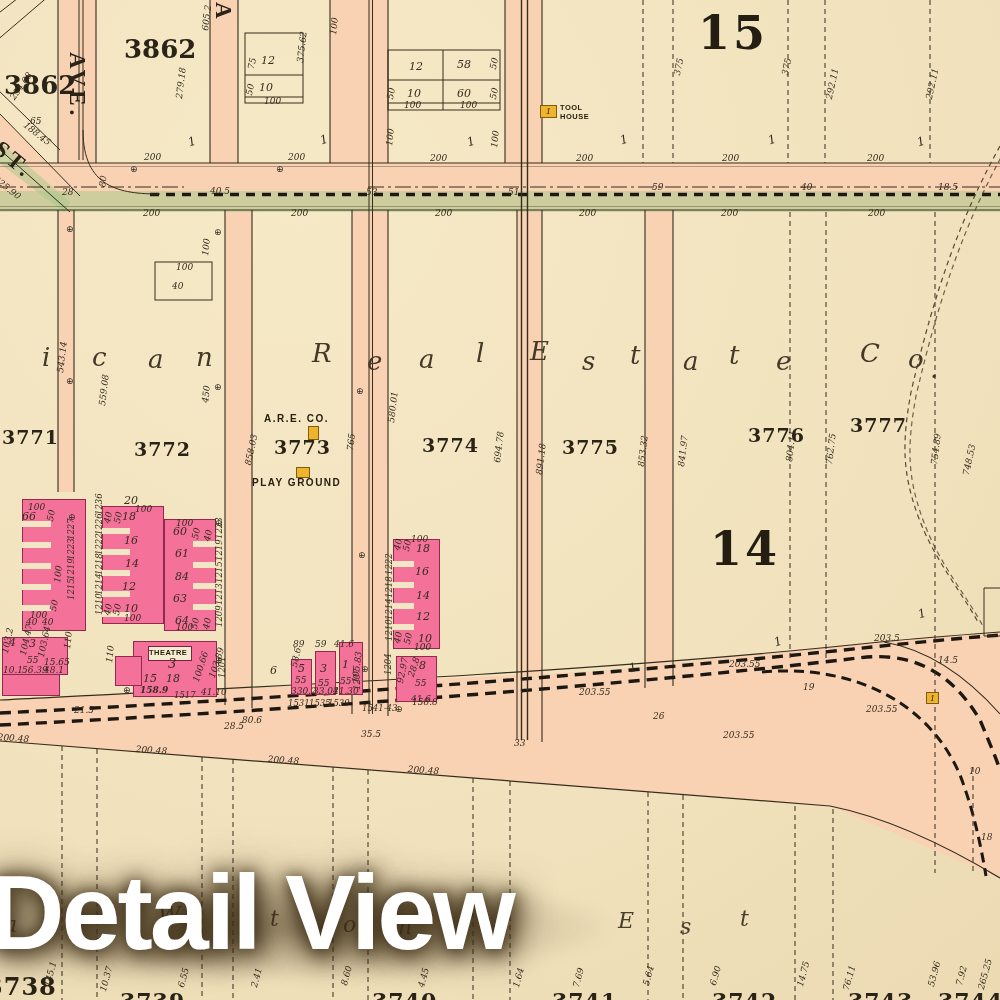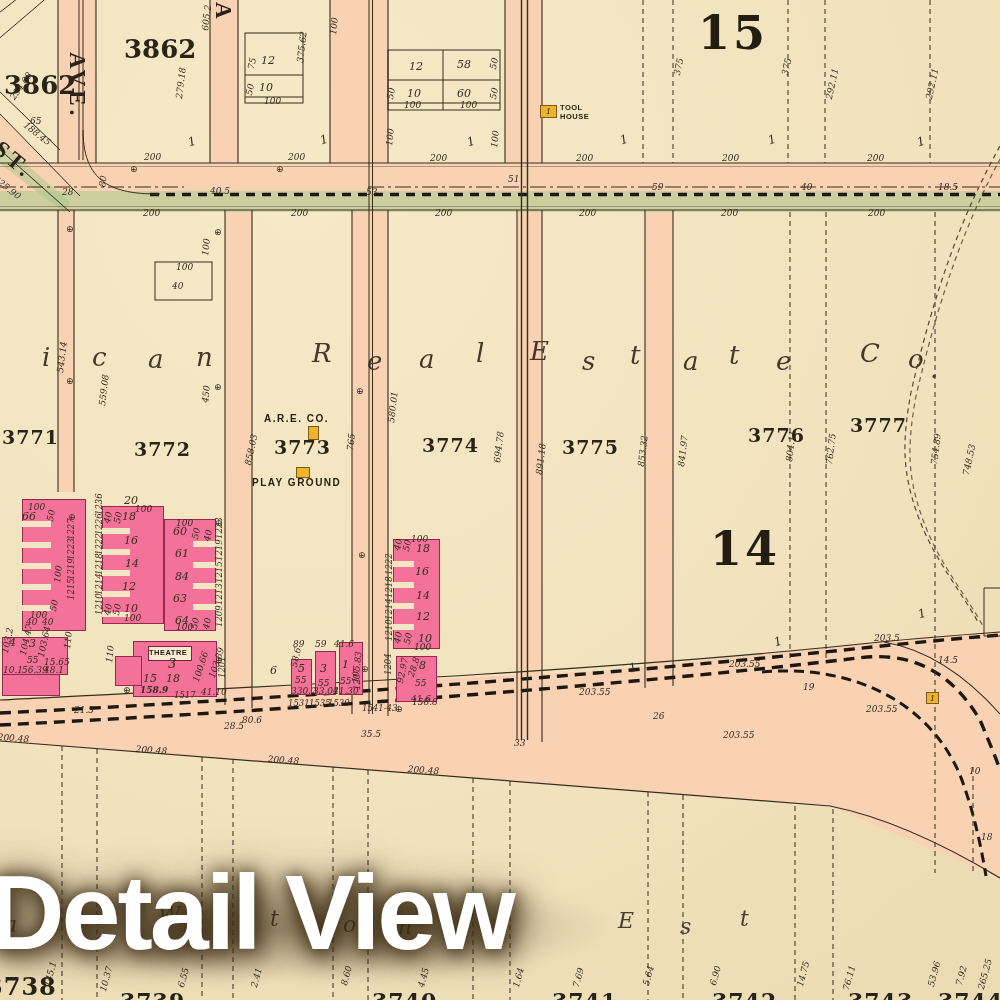--- a/index.html
+++ b/index.html
@@ -206,21 +206,21 @@
       <span class="lbl lot" style="left: 419px; top: 659px;">8</span>
       <span class="lbl lot" style="left: 9px; top: 636px;">4</span>
       <span class="lbl lot" style="left: 29px; top: 637px;">3</span>
       <span class="lbl lot" style="left: 168px; top: 656px; font-size: 13px;">3</span>
       <span class="lbl lot" style="left: 143px; top: 672px;">15</span>
       <span class="lbl lot" style="left: 166px; top: 672px;">18</span>
       <span class="lbl dim" style="left: 62px; top: 187px;">28</span>
       <span class="lbl dim" style="left: 97px; top: 186px; transform: rotate(-80deg);">80</span>
       <span class="lbl dim" style="left: 210px; top: 186px;">40.5</span>
       <span class="lbl dim" style="left: 366px; top: 187px;">53</span>
-      <span class="lbl dim" style="left: 508px; top: 174px; text-align: right;">51</span>
+      <span class="lbl dim" style="left: 508px; top: 187px; text-align: right;">51</span>
       <span class="lbl dim" style="left: 652px; top: 182px;">59</span>
       <span class="lbl dim" style="left: 801px; top: 182px;">40</span>
       <span class="lbl dim" style="left: 938px; top: 182px;">18.5</span>
       <span class="lbl dim" style="left: -2px; top: 174px; transform: rotate(38deg);">225.90</span>
       <span class="lbl dim" style="left: 8px; top: 96px; transform: rotate(-55deg);">254.08</span>
       <span class="lbl dim" style="left: 28px; top: 120px; transform: rotate(38deg);">188.45</span>
       <span class="lbl dim" style="left: 30px; top: 116px;">65</span>
       <span class="lbl dim" style="left: 295px; top: 62px; transform: rotate(-83deg);">375.62</span>
       <span class="lbl dim" style="left: 174px; top: 98px; transform: rotate(-83deg);">279.18</span>
       <span class="lbl dim" style="left: 200px; top: 30px; transform: rotate(-83deg);">605.2</span>

